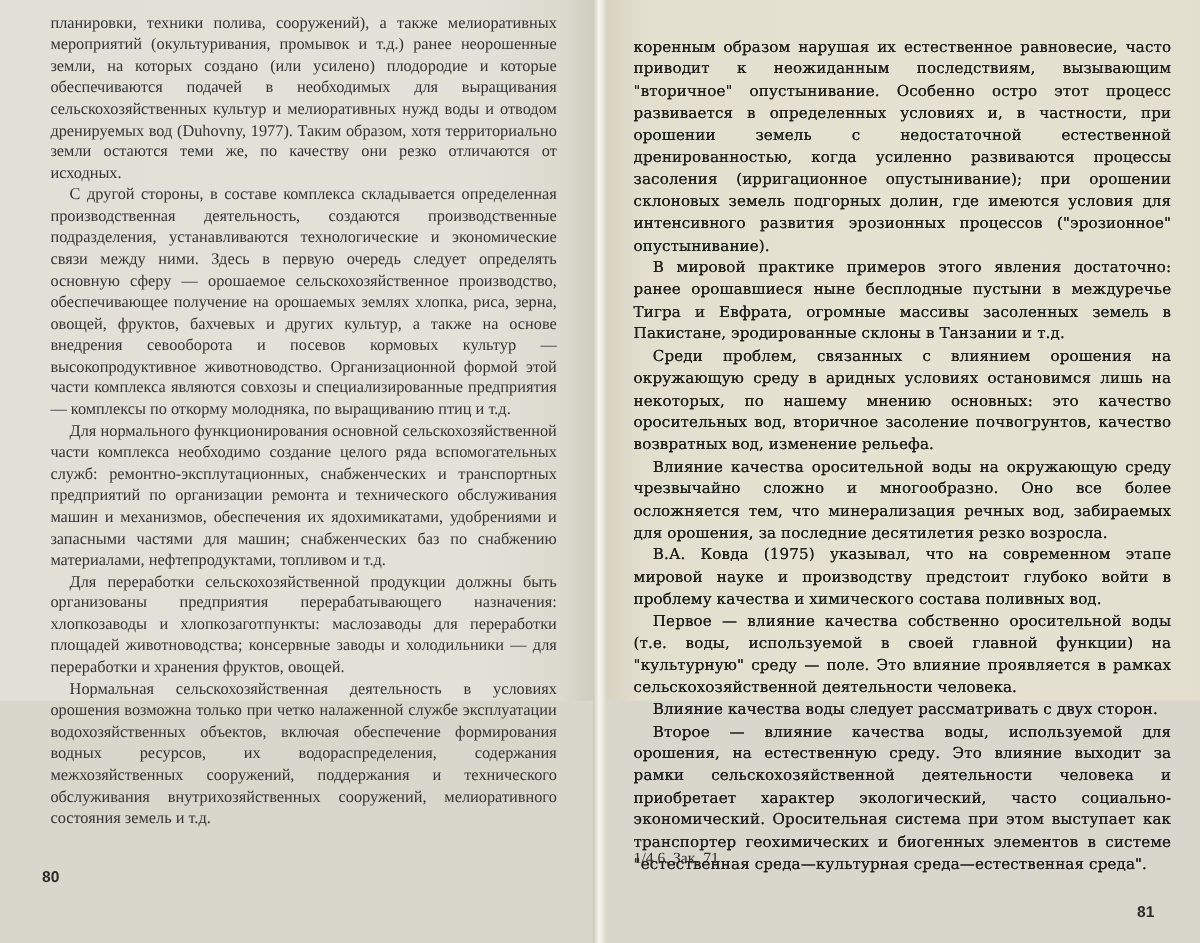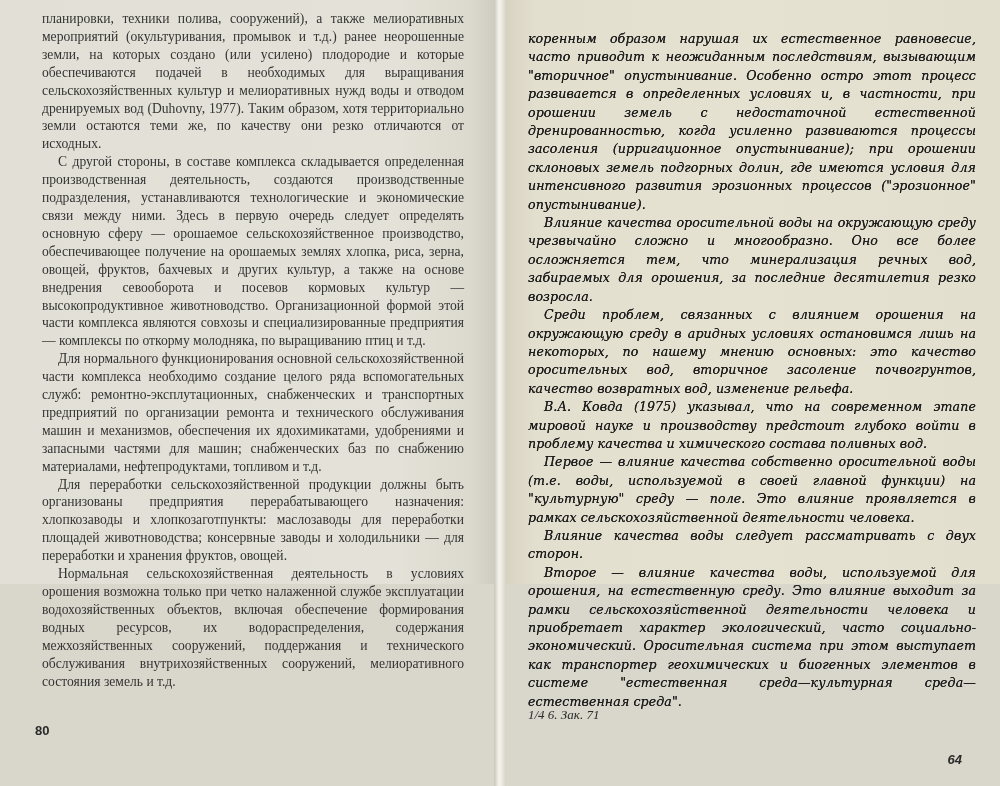--- a/index.html
+++ b/index.html
@@ -19,21 +19,20 @@
     padding:10px 30px 0 42px;
   }
   .gutter {
     width:12px; height:786px;
     background:linear-gradient(to right, #c9c5b7, #f4f2ec 40%, #efeee6 60%, #d6d2c4);
   }
   .page.right {
     width:494px;
     background:linear-gradient(to right, #d8d3c1 0%, #e3dfcf 6%, #e6e2d2 50%, #e3dfcf 100%);
     padding:30px 24px 0 22px;
-    font-style:italic;
   }
   .para {
     margin:0; font-size:13.6px; line-height:17.9px; text-align:justify;
     text-indent:16px; color:#333;
   }
   .para.noindent { text-indent:0; }
   .right .para { color:#1e1e1e; font-weight:bold; font-size:13.3px; line-height:18.4px; letter-spacing:0.1px;
     font-family:"DejaVu Serif","Liberation Serif",serif; font-weight:normal; text-shadow:0 0 0.4px #111; font-size:12.6px; }
   .page-number {
     position:absolute; font-size:13px; font-weight:bold; font-family:"Liberation Sans", sans-serif; color:#2a2a2a;
@@ -55,23 +54,24 @@
     <p class="para">Для переработки сельскохозяйственной продукции должны быть организованы предприятия перерабатывающего назначения: хлопкозаводы и хлопкозаготпункты: маслозаводы для переработки площадей животноводства; консервные заводы и холодильники — для переработки и хранения фруктов, овощей.</p>
     <p class="para">Нормальная сельскохозяйственная деятельность в условиях орошения возможна только при четко налаженной службе эксплуатации водохозяйственных объектов, включая обеспечение формирования водных ресурсов, их водораспределения, содержания межхозяйственных сооружений, поддержания и технического обслуживания внутрихозяйственных сооружений, мелиоративного состояния земель и т.д.</p>
 
     <div class="page-number">80</div>
   </div>
 
   <div class="gutter"></div>
 
   <div class="page right">
     <p class="para noindent">коренным образом нарушая их естественное равновесие, часто приводит к неожиданным последствиям, вызывающим "вторичное" опустынивание. Особенно остро этот процесс развивается в определенных условиях и, в частности, при орошении земель с недостаточной естественной дренированностью, когда усиленно развиваются процессы засоления (ирригационное опустынивание); при орошении склоновых земель подгорных долин, где имеются условия для интенсивного развития эрозионных процессов ("эрозионное" опустынивание).</p>
+    <p class="para">В мировой практике примеров этого явления достаточно: ранее орошавшиеся ныне бесплодные пустыни в междуречье Тигра и Евфрата, огромные массивы засоленных земель в Пакистане, эродированные склоны в Танзании и т.д.</p>
+    <p class="para">Среди проблем, связанных с влиянием орошения на окружающую среду в аридных условиях остановимся лишь на некоторых, по нашему мнению основных: это качество оросительных вод, вторичное засоление почвогрунтов, качество возвратных вод, изменение рельефа.</p>
     <p class="para">Влияние качества оросительной воды на окружающую среду чрезвычайно сложно и многообразно. Оно все более осложняется тем, что минерализация речных вод, забираемых для орошения, за последние десятилетия резко возросла.</p>
-    <p class="para">Среди проблем, связанных с влиянием орошения на окружающую среду в аридных условиях остановимся лишь на некоторых, по нашему мнению основных: это качество оросительных вод, вторичное засоление почвогрунтов, качество возвратных вод, изменение рельефа.</p>
     <p class="para">В.А. Ковда (1975) указывал, что на современном этапе мировой науке и производству предстоит глубоко войти в проблему качества и химического состава поливных вод.</p>
     <p class="para">Первое — влияние качества собственно оросительной воды (т.е. воды, используемой в своей главной функции) на "культурную" среду — поле. Это влияние проявляется в рамках сельскохозяйственной деятельности человека.</p>
     <p class="para">Влияние качества воды следует рассматривать с двух сторон.</p>
     <p class="para">Второе — влияние качества воды, используемой для орошения, на естественную среду. Это влияние выходит за рамки сельскохозяйственной деятельности человека и приобретает характер экологический, часто социально-экономический. Оросительная система при этом выступает как транспортер геохимических и биогенных элементов в системе "естественная среда—культурная среда—естественная среда".</p>
 
     <div class="signature">1/4 6. Зак. 71</div>
-    <div class="page-number">64</div>
+    <div class="page-number">81</div>
   </div>
 </div>
 
 </body></html>

